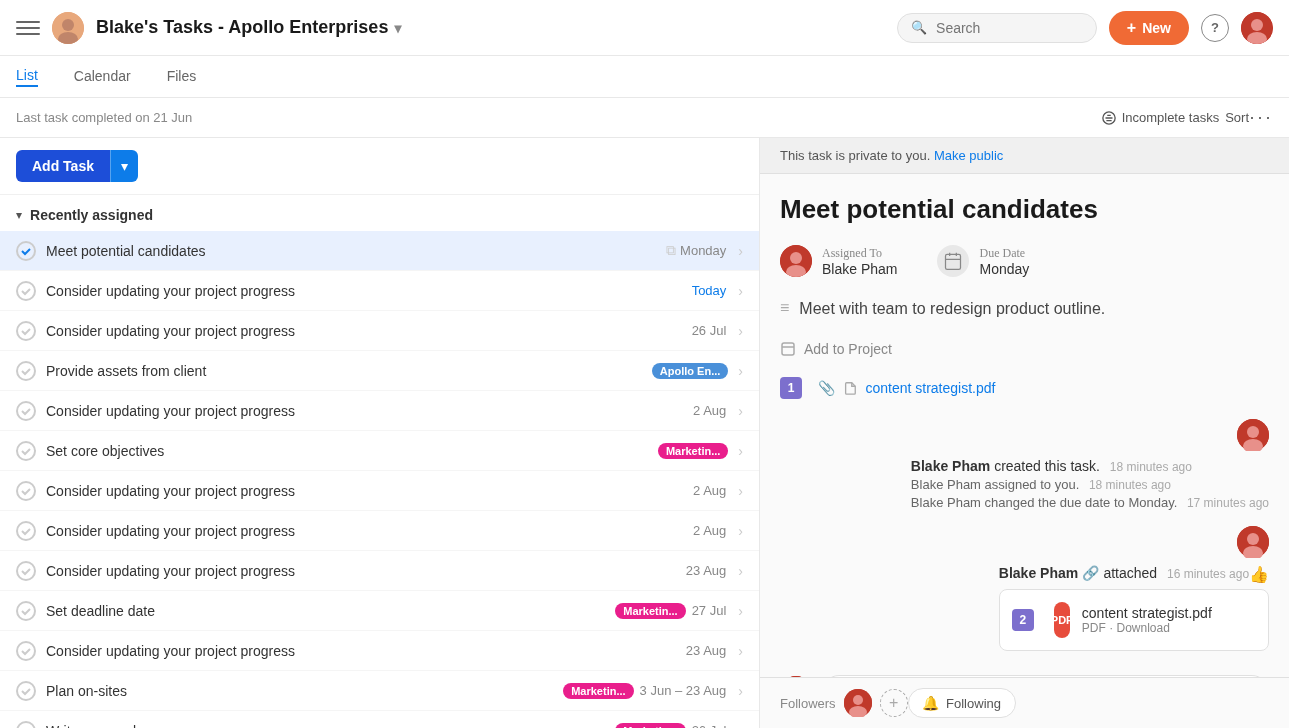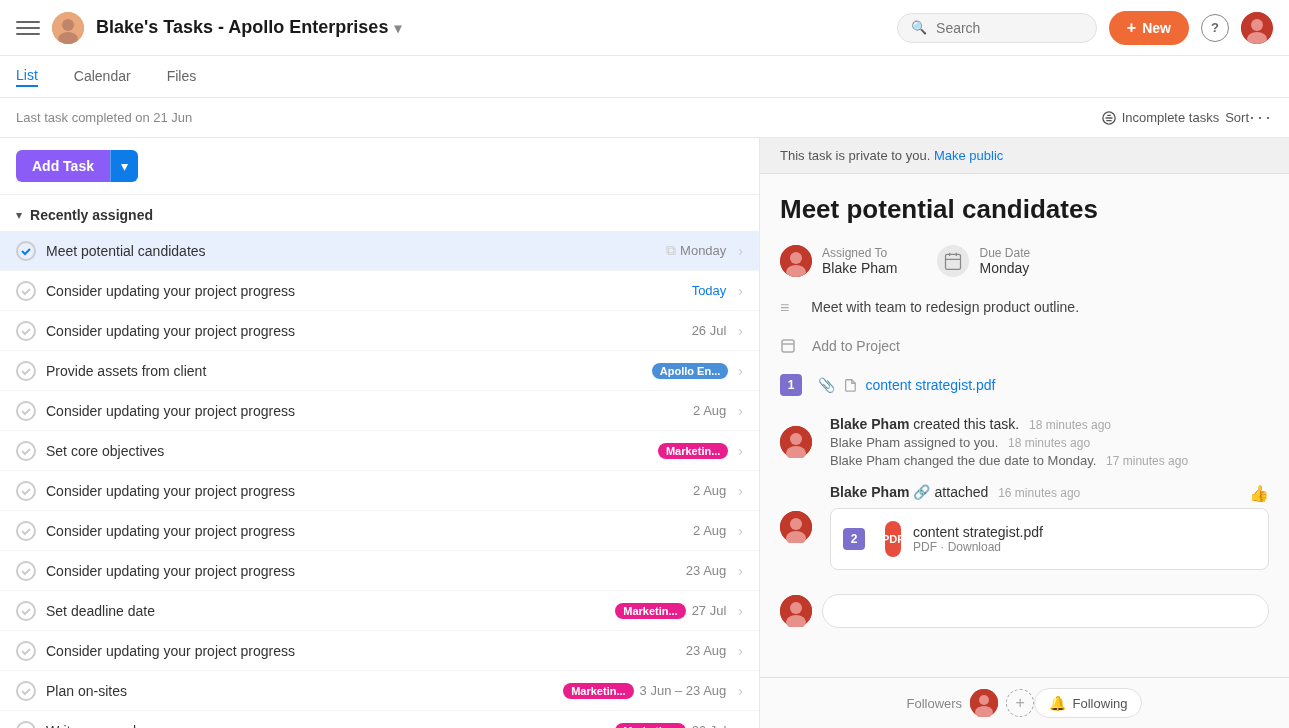--- a/index.html
+++ b/index.html
@@ -35,21 +35,21 @@
     .filter-btn svg { width: 14px; height: 14px; }
     .sort-btn { display: flex; align-items: center; gap: 6px; font-size: 13px; color: #555; cursor: pointer; }
     .more-btn { color: #555; cursor: pointer; font-size: 18px; letter-spacing: 2px; }
 
     
     .main-layout { display: flex; height: calc(728px - 56px - 42px - 40px); }
 
     
     .left-panel { width: 760px; background: #fff; border-right: 1px solid #e8e8e8; display: flex; flex-direction: column; overflow: hidden; }
     .add-task-bar { padding: 12px 16px; display: flex; align-items: center; gap: 0; border-bottom: 1px solid #f0f0f0; }
-    .add-task-btn { background: #8b5cf6; color: #fff; border: none; border-radius: 6px 0 0 6px; padding: 8px 16px; font-size: 14px; font-weight: 600; cursor: pointer; }
+    .add-task-btn { background: #1d4ed8; color: #fff; border: none; border-radius: 6px 0 0 6px; padding: 8px 16px; font-size: 14px; font-weight: 600; cursor: pointer; }
     .add-task-dropdown { background: #0d7ce9; color: #fff; border: none; border-radius: 0 6px 6px 0; padding: 8px 10px; font-size: 14px; cursor: pointer; border-left: 1px solid rgba(255,255,255,0.3); }
 
     .task-list-container { flex: 1; overflow-y: auto; }
 
     
     .section-header { display: flex; align-items: center; gap: 8px; padding: 12px 16px 8px; }
     .section-toggle { color: #555; font-size: 12px; cursor: pointer; }
     .section-title { font-size: 14px; font-weight: 600; color: #333; }
 
     
@@ -70,56 +70,56 @@
     .right-panel { flex: 1; background: #fafafa; display: flex; flex-direction: column; overflow: hidden; }
     .private-bar { background: #f0f0f0; padding: 10px 20px; font-size: 13px; color: #555; border-bottom: 1px solid #e0e0e0; }
     .private-bar a { color: #0d7ce9; text-decoration: none; }
     .task-detail { flex: 1; overflow-y: auto; padding: 20px; }
     .task-detail-title { font-size: 26px; font-weight: 700; color: #1a1a1a; margin-bottom: 20px; }
 
     .assignee-row { display: flex; align-items: flex-start; gap: 40px; margin-bottom: 20px; }
     .field-block { display: flex; align-items: center; gap: 10px; }
     .field-avatar { width: 32px; height: 32px; border-radius: 50%; background: #c0392b; overflow: hidden; display: flex; align-items: center; justify-content: center; flex-shrink: 0; }
     .field-avatar-gray { width: 32px; height: 32px; border-radius: 50%; background: #e8e8e8; overflow: hidden; display: flex; align-items: center; justify-content: center; flex-shrink: 0; }
-    .field-info label { font-size: 12px; color: #888; display: block; }
+    .field-info label { font-size: 12px; color: #888; display: block; font-family: Liberation Serif, serif; }
     .field-info span { font-size: 14px; color: #333; font-weight: 500; }
 
     .task-description { display: flex; align-items: flex-start; gap: 10px; margin-bottom: 20px; padding: 0; }
     .desc-icon { color: #aaa; font-size: 16px; margin-top: 2px; }
-    .desc-text { font-size: 14px; color: #444; line-height: 1.5; margin-left: 12px; }
-
-    .add-project { display: flex; align-items: flex-end; gap: 16px; color: #888; font-size: 14px; margin-bottom: 20px; cursor: pointer; }
+    .desc-text { font-size: 16px; color: #444; line-height: 1.5; }
+
+    .add-project { display: flex; align-items: flex-end; gap: 8px; color: #888; font-size: 14px; margin-bottom: 20px; cursor: pointer; }
     .add-project svg { width: 16px; height: 16px; }
 
     .attachment-section { margin-bottom: 20px; }
     .attachment-num { display: inline-flex; align-items: center; justify-content: center; width: 22px; height: 22px; background: #7c6fcd; color: #fff; border-radius: 4px; font-size: 12px; font-weight: 600; margin-right: 8px; }
     .attachment-link { color: #0d7ce9; font-size: 14px; text-decoration: none; }
     .paperclip-icon { color: #aaa; font-size: 14px; }
 
     .activity-section { margin-bottom: 16px; }
-    .activity-entry { display: flex; align-items: center; gap: 18px; margin-bottom: 16px; }
+    .activity-entry { display: flex; align-items: flex-end; gap: 7px; margin-bottom: 16px; flex-direction: column; }
     .activity-avatar { width: 32px; height: 32px; border-radius: 50%; background: #c0392b; flex-shrink: 0; }
     .activity-content { flex: 1; }
     .activity-text { font-size: 14px; color: #333; }
     .activity-text strong { font-weight: 600; }
     .activity-time { font-size: 12px; color: #aaa; margin-left: 6px; }
     .activity-subtext { font-size: 13px; color: #666; margin-top: 3px; }
     .activity-like { color: #aaa; font-size: 16px; cursor: pointer; }
 
     .attachment-card { background: #fff; border: 1px solid #e0e0e0; border-radius: 8px; padding: 12px; display: flex; align-items: center; gap: 12px; margin-top: 8px; }
     .pdf-icon { width: 16px; height: 36px; background: #e74c3c; border-radius: 18px; display: flex; align-items: center; justify-content: center; color: #fff; font-size: 11px; font-weight: 700; flex-shrink: 0; }
     .att-name { font-size: 14px; font-weight: 500; color: #333; }
     .att-meta { font-size: 12px; color: #888; }
 
     .comment-row { display: flex; align-items: center; gap: 10px; padding: 8px 0; }
     .comment-avatar { width: 32px; height: 32px; border-radius: 50%; background: #c0392b; flex-shrink: 0; }
     .comment-input { flex: 1; border: 1px solid #e0e0e0; border-radius: 20px; padding: 8px 14px; font-size: 14px; background: #fff; outline: none; color: #333; }
 
     
-    .followers-bar { display: flex; align-items: center; justify-content: center; padding: 10px 20px; border-top: 1px solid #e0e0e0; background: #fafafa; }
+    .followers-bar { display: flex; align-items: center; justify-content: flex-start; padding: 10px 20px; border-top: 1px solid #e0e0e0; background: #fafafa; }
     .followers-left { display: flex; align-items: center; gap: 8px; }
     .followers-label { font-size: 13px; color: #888; }
     .follower-avatar { width: 28px; height: 28px; border-radius: 50%; background: #c0392b; }
     .add-follower { width: 28px; height: 28px; border-radius: 50%; border: 1.5px dashed #aaa; display: flex; align-items: center; justify-content: center; color: #aaa; font-size: 16px; cursor: pointer; }
     .following-btn { display: flex; align-items: center; gap: 6px; background: #fff; border: 1px solid #e0e0e0; border-radius: 16px; padding: 6px 14px; font-size: 13px; color: #555; cursor: pointer; }
     .bell-icon { font-size: 14px; }
 
     
     ::-webkit-scrollbar { width: 6px; }
     ::-webkit-scrollbar-track { background: transparent; }

